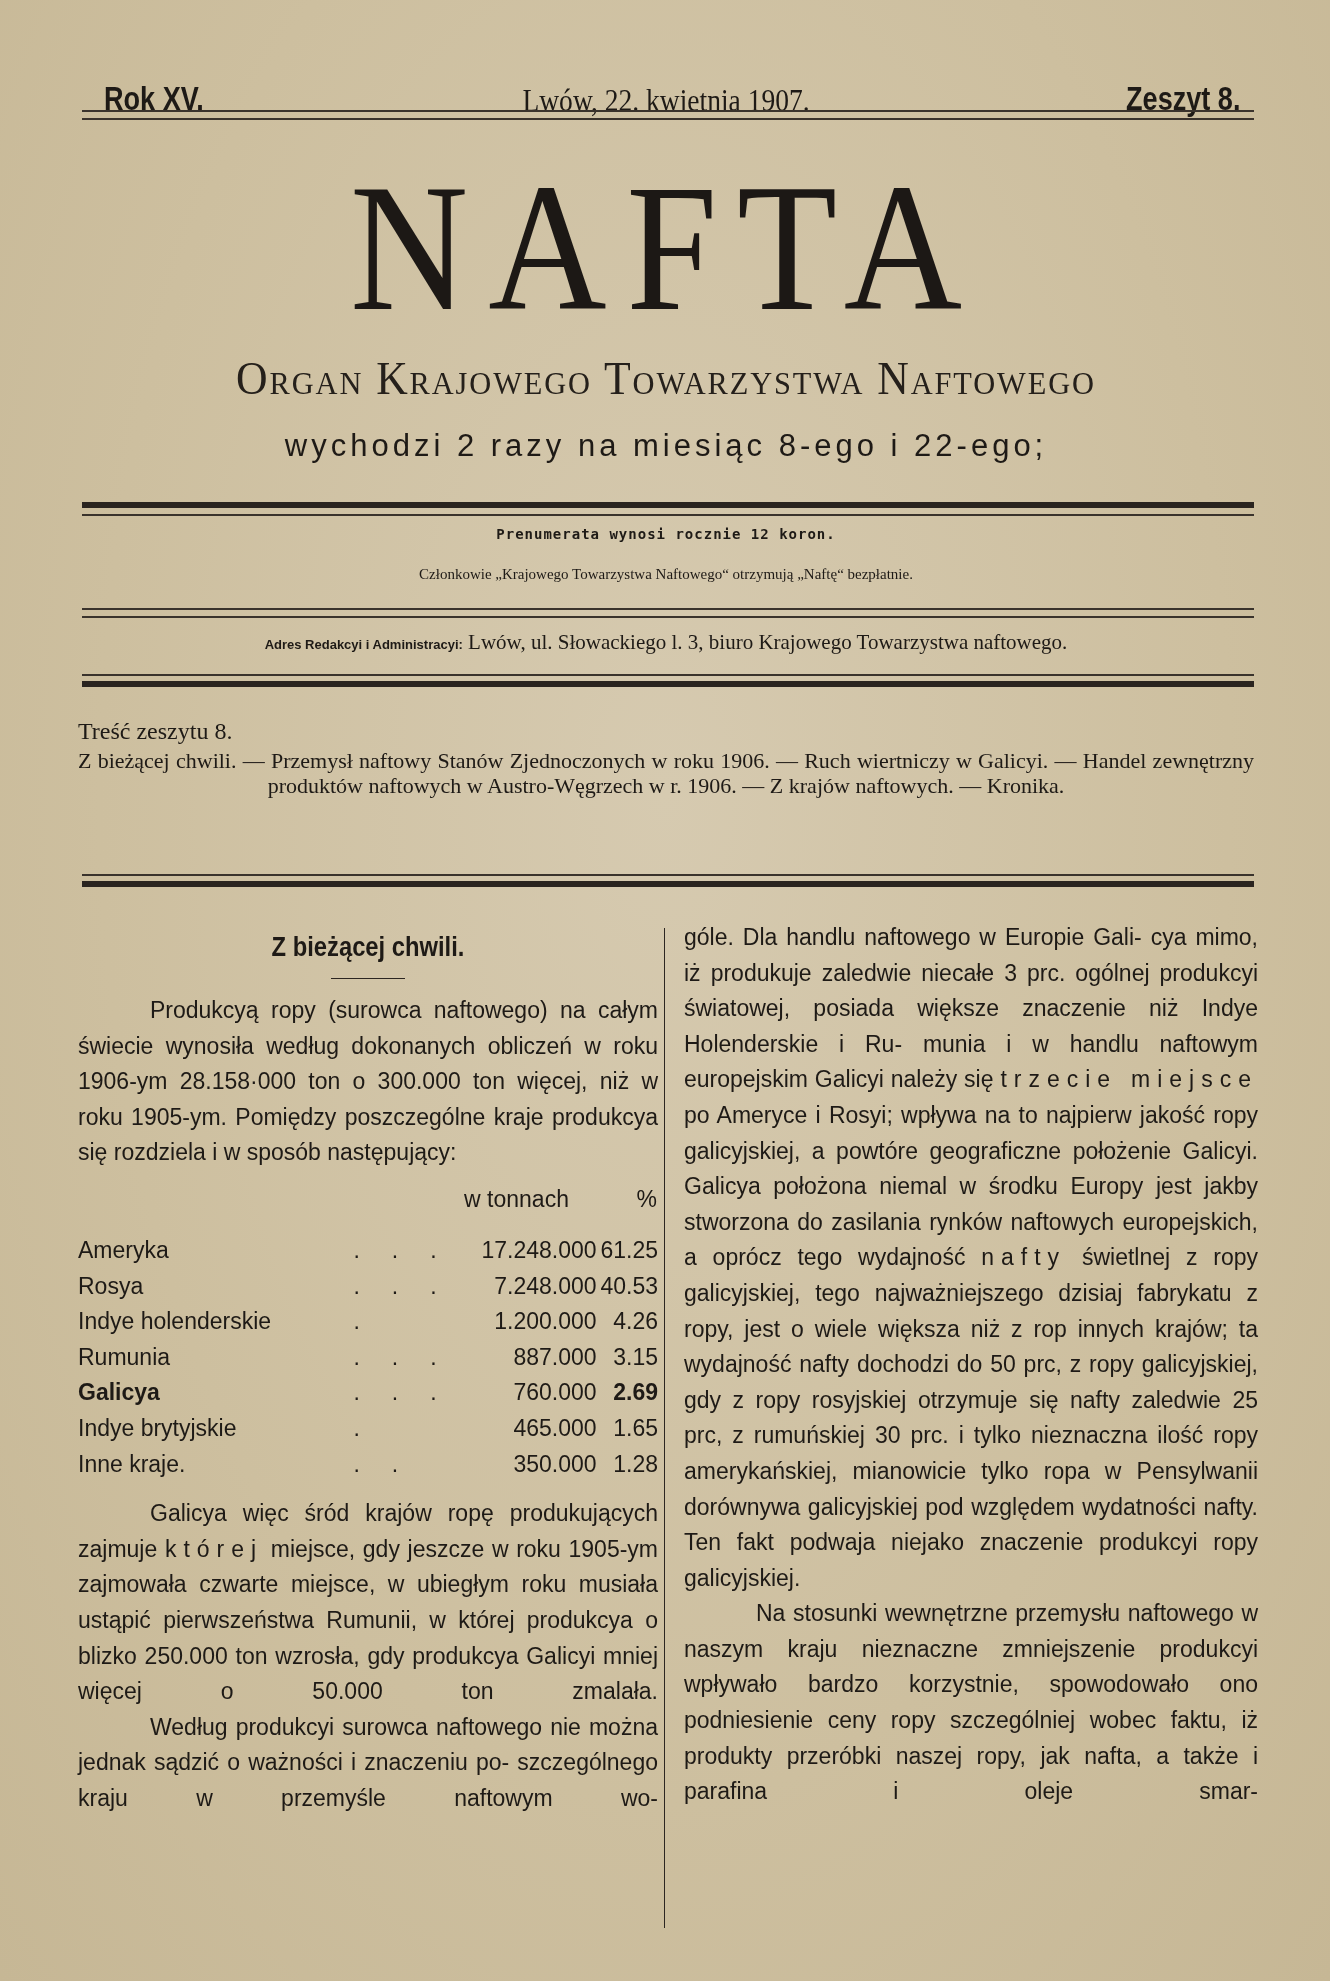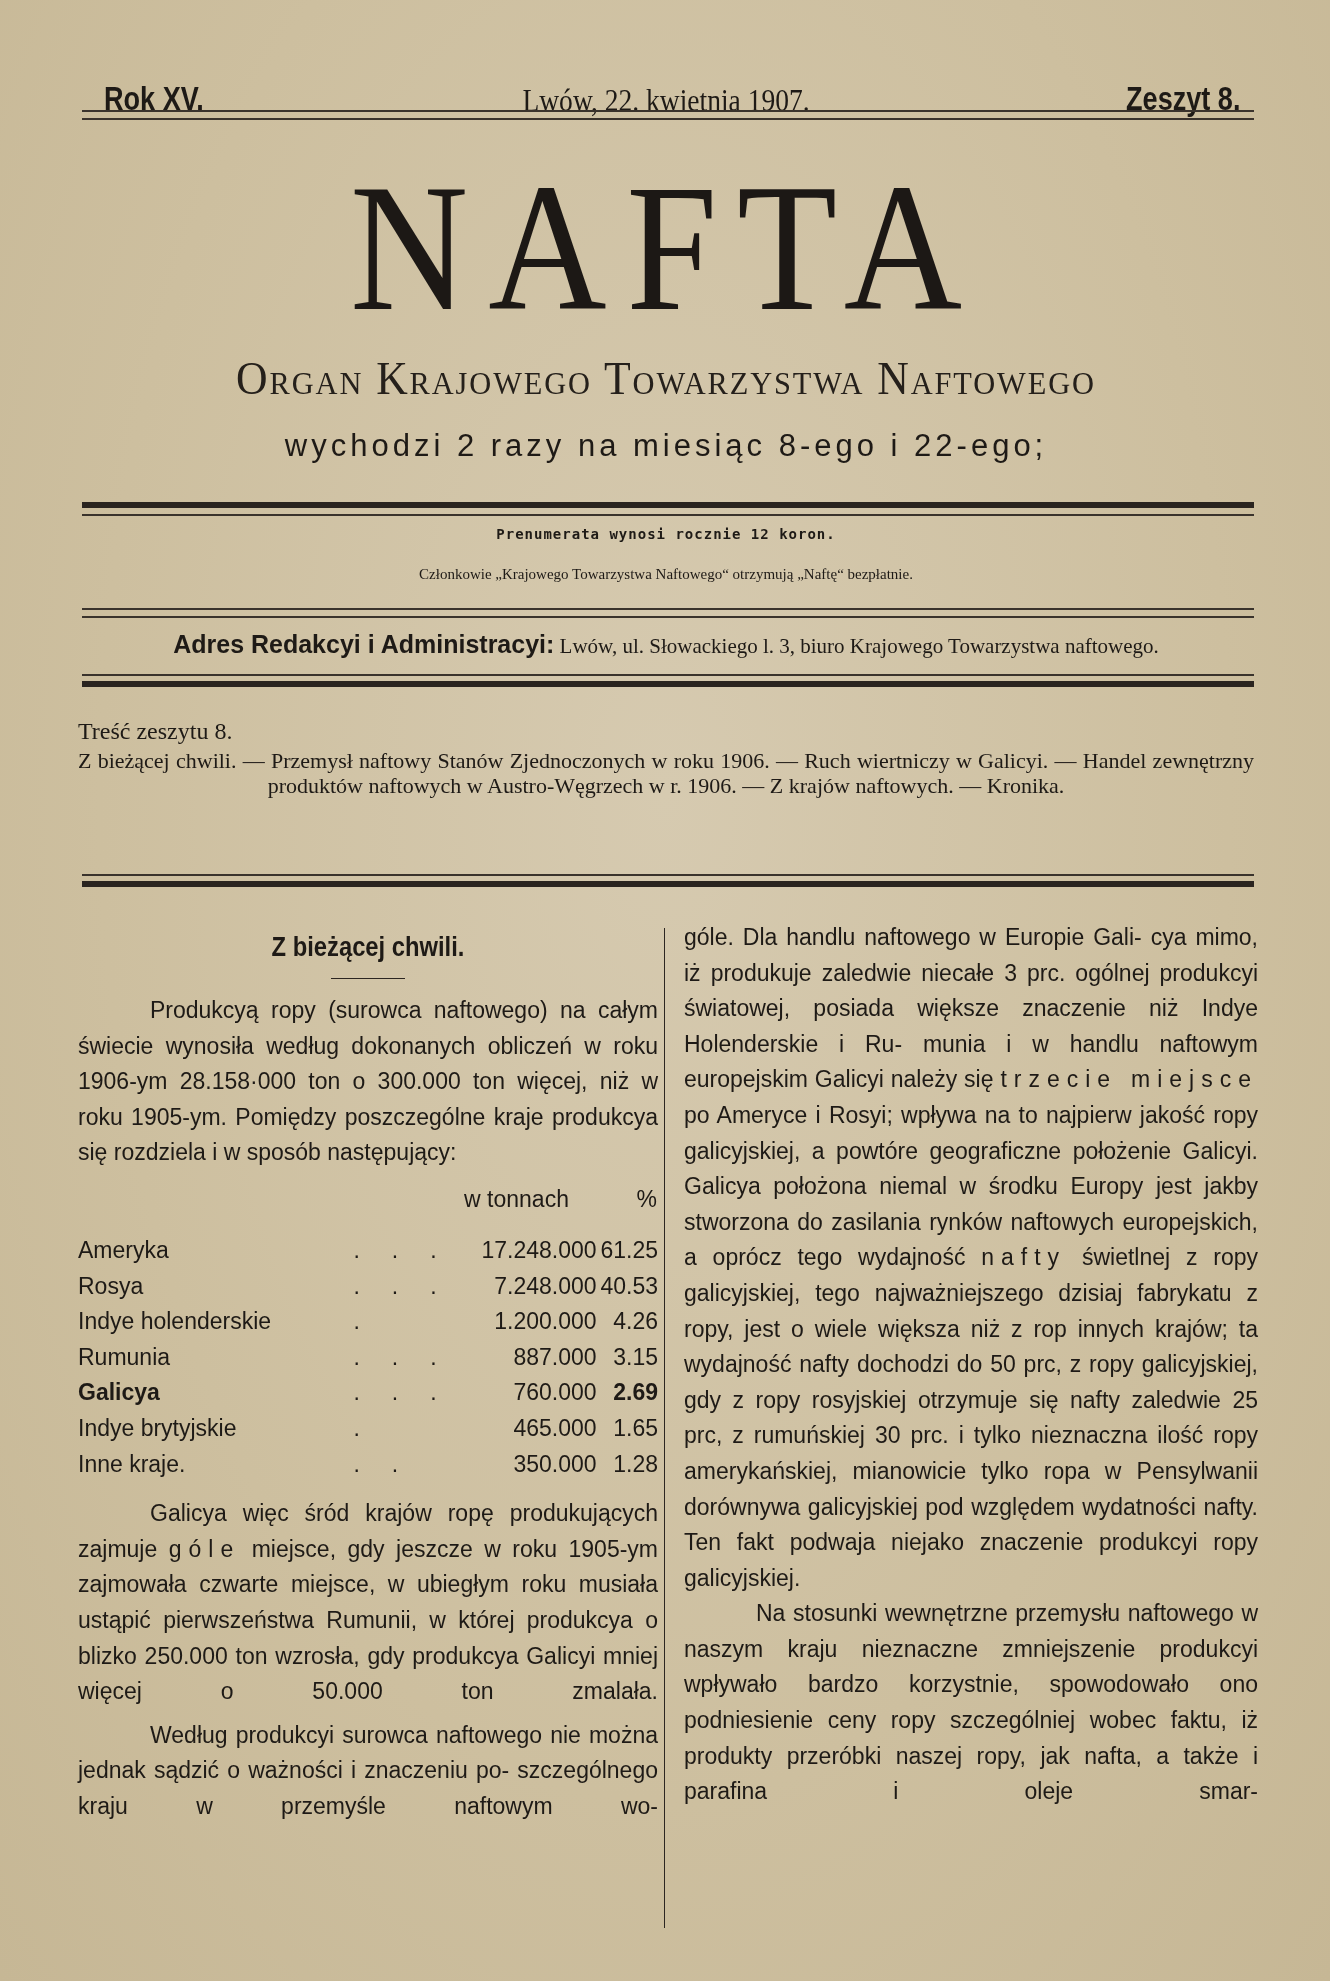--- a/index.html
+++ b/index.html
@@ -34,21 +34,21 @@
 
   .issue { position: absolute; top: 428px; left: 0; width: 100%; text-align: center;
     font-family: "Liberation Sans", sans-serif; font-size: 31px; letter-spacing: 4px; color: #1e1a16; }
 
   .prenum { position: absolute; top: 526px; left: 0; width: 100%; text-align: center;
     font-family: "DejaVu Sans Mono", monospace; font-weight: bold; font-size: 14px; letter-spacing: 1px; }
 
   .czlonkowie { position: absolute; top: 566px; left: 0; width: 100%; text-align: center; font-size: 15px; }
 
   .adres { position: absolute; top: 630px; left: 0; width: 100%; text-align: center; font-size: 21px; }
-  .adres b { font-family: "Liberation Sans", sans-serif; font-size: 25px; }
+  .adres b { font-family: "Liberation Sans", sans-serif; font-size: 13px; }
 
   .tresc-head { position: absolute; top: 718px; left: 0; width: 100%; font-weight: normal; font-size: 24px; }
   .tresc-body { position: absolute; top: 748px; left: 0; width: 100%; font-size: 22px; line-height: 25px; text-align: justify; text-align-last: center; }
 
   
   .col { position: absolute; top: 920px; font-family: "Liberation Sans", sans-serif; font-size: 23px; line-height: 35.6px; color: #1e1a16; }
   .col-left { left: 0; width: 580px; }
   .col-right { left: 606px; width: 574px; }
   .divider { position: absolute; left: 586px; top: 928px; width: 1px; height: 1000px; background: #2c2621; }
 
@@ -156,24 +156,24 @@
             <td class="c-name">Inne kraje.</td>
             <td class="c-dots" style="white-space: pre;">.     .</td>
             <td class="c-t">350.000</td>
             <td class="c-p">1.28</td>
           </tr>
         </tbody>
     </table>
 
     <p class="indent">
       <span>Galicya więc śród krajów ropę produkujących zajmuje</span>
-      <span class="sp">góle</span>
+      <span class="sp">której</span>
       <span>miejsce, gdy jeszcze w roku 1905-ym zajmowała czwarte miejsce, w ubiegłym roku musiała ustąpić pierwszeństwa Rumunii, w której produkcya o blizko 250.000 ton wzrosła, gdy produkcya Galicyi mniej więcej o 50.000 ton zmalała.</span>
     </p>
-    <p class="indent" style="margin-top:8px;">
+    <p class="indent" style="margin-top:0;">
       <span>Według produkcyi surowca naftowego nie</span>
       <span>można jednak sądzić o ważności i znaczeniu po-</span>
       <span>szczególnego kraju w przemyśle naftowym wo-</span>
     </p>
   </div>
 
   <div class="col col-right">
     <p>
       <span>góle. Dla handlu naftowego w Europie Gali-</span>
       <span>cya mimo, iż produkuje zaledwie niecałe</span>

